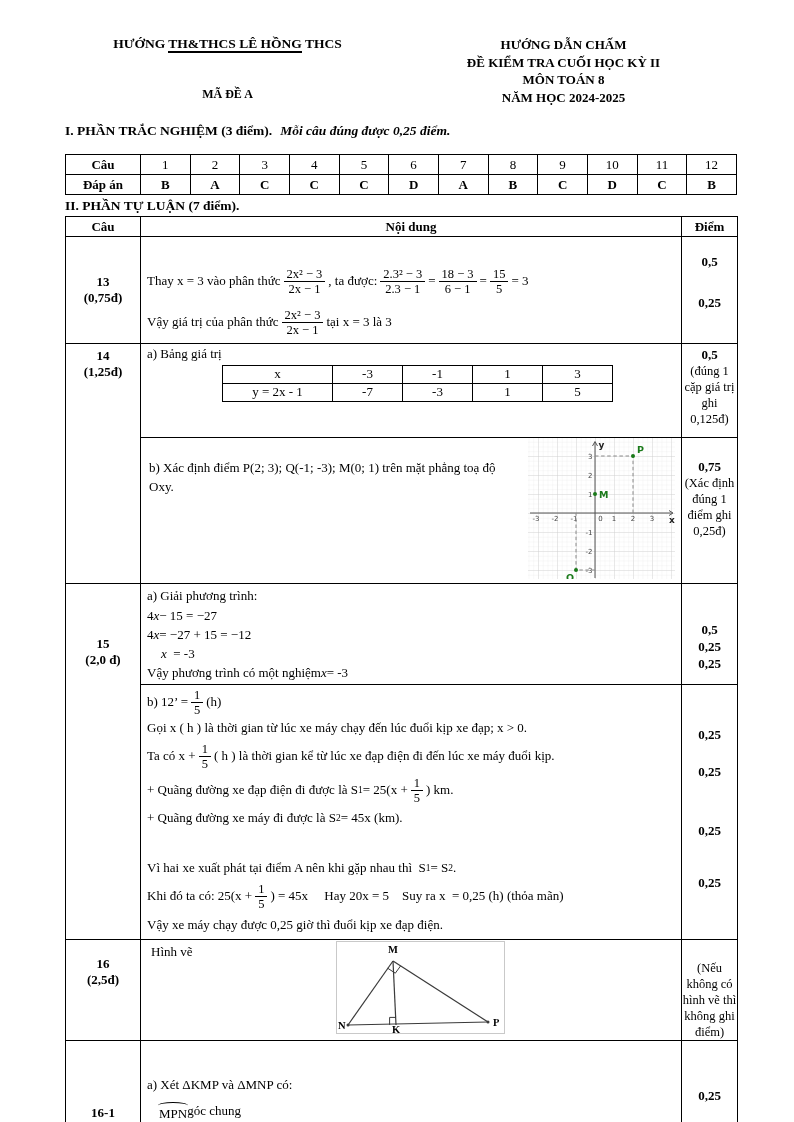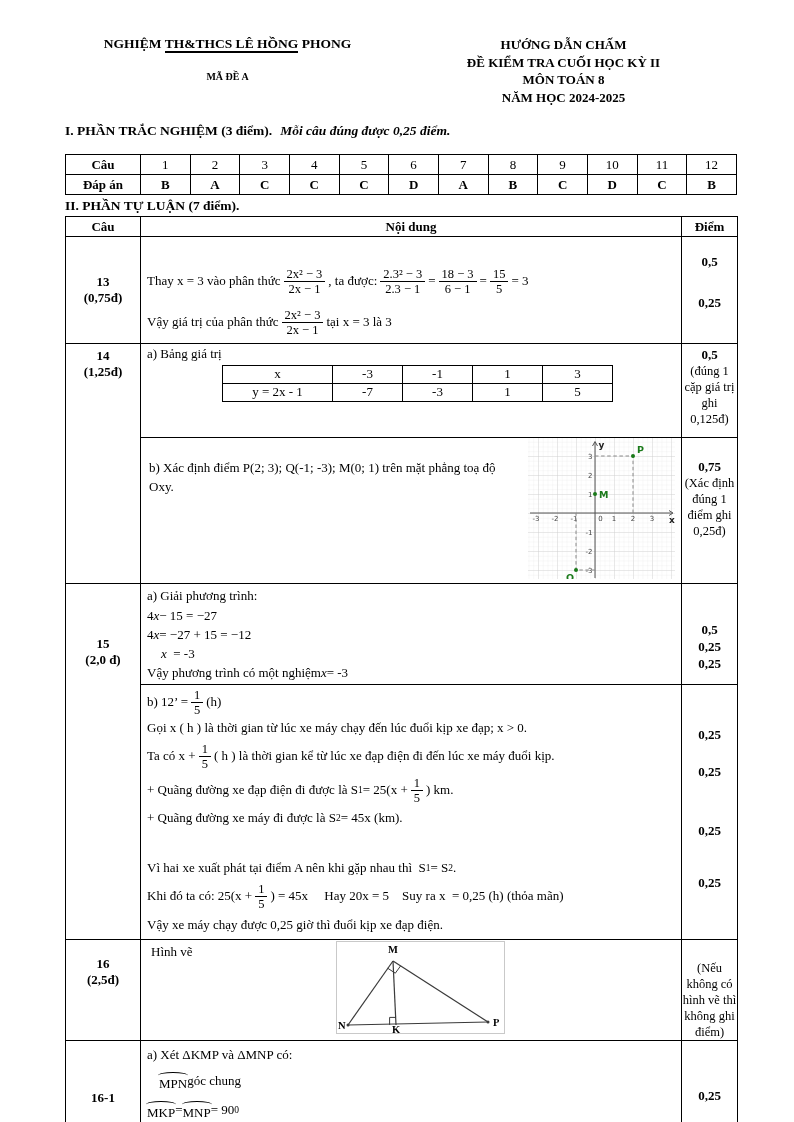--- a/index.html
+++ b/index.html
@@ -10,21 +10,21 @@
     margin:0 auto; overflow:hidden;
   }
   .content { padding:36px 57px 0 65px; }
 
   
   .hdr { display:flex; }
   .hdr-left { width:325px; text-align:center; }
   .hdr-right { flex:1; text-align:center; }
   .school { font-weight:bold; font-size:13.5px; }
   .school .ul { border-bottom:2px solid #000; }
-  .exam-code { font-weight:bold; font-size:10px; margin-top:19px; }
+  .exam-code { font-weight:bold; font-size:12px; margin-top:35px; }
   .hdr-right div { font-weight:bold; font-size:13px; line-height:17.5px; }
 
   .sec-head { font-weight:bold; font-size:13.5px; margin-top:17px; }
   .sec-head .note { font-style:italic; margin-left:8px; }
 
   
   table.mc { border-collapse:collapse; width:672px; margin-top:15px; table-layout:fixed; border:1.5px solid #000; }
   table.mc td { border:1px solid #000; height:20px; text-align:center; font-size:13px; }
   table.mc td.lab { font-weight:bold; }
   table.mc td.b { font-weight:bold; }
@@ -84,32 +84,32 @@
   .lb7 { min-height:34px; } .lb8 { min-height:24px; }
 
   
   .cell16 { position:relative; height:100%; }
   .hinhve { position:absolute; top:3px; left:10px; }
   .figframe { border:1px solid #c9c9c9; width:169px; height:93px; margin:1px 0 0 195px; background:#fff; }
   svg.tri .vlbl { font:bold 10.5px "Liberation Serif",serif; fill:#000; }
   svg.tri line, svg.tri path { stroke:#3a3a3a; stroke-width:1.2; fill:none; }
   svg.tri .mark { stroke-width:1; }
 
-  .l161-1 { min-height:24px; } .l161-2 { min-height:28px;margin-left:12px; }
+  .l161-1 { min-height:24px;margin-top:30px; } .l161-2 { min-height:28px;margin-left:12px; }
   .l161-3 { min-height:30px; } .l161-4 { min-height:28px; }
 </style>
 </head>
 <body>
 
 <div class="page">
   <div class="content">
 
     <div class="hdr">
       <div class="hdr-left">
-        <div class="school"><span>NGHIỆM </span><span class="ul">TH&amp;THCS LÊ HỒNG</span><span> PHONG</span></div>
+        <div class="school"><span>HƯỚNG </span><span class="ul">TH&amp;THCS LÊ HỒNG</span><span> THCS</span></div>
         <div class="exam-code">MÃ ĐỀ A</div>
       </div>
       <div class="hdr-right">
         <div>HƯỚNG DẪN CHẤM</div>
         <div>ĐỀ KIỂM TRA CUỐI HỌC KỲ II</div>
         <div>MÔN TOÁN 8</div>
         <div>NĂM HỌC 2024-2025</div>
       </div>
     </div>
 

